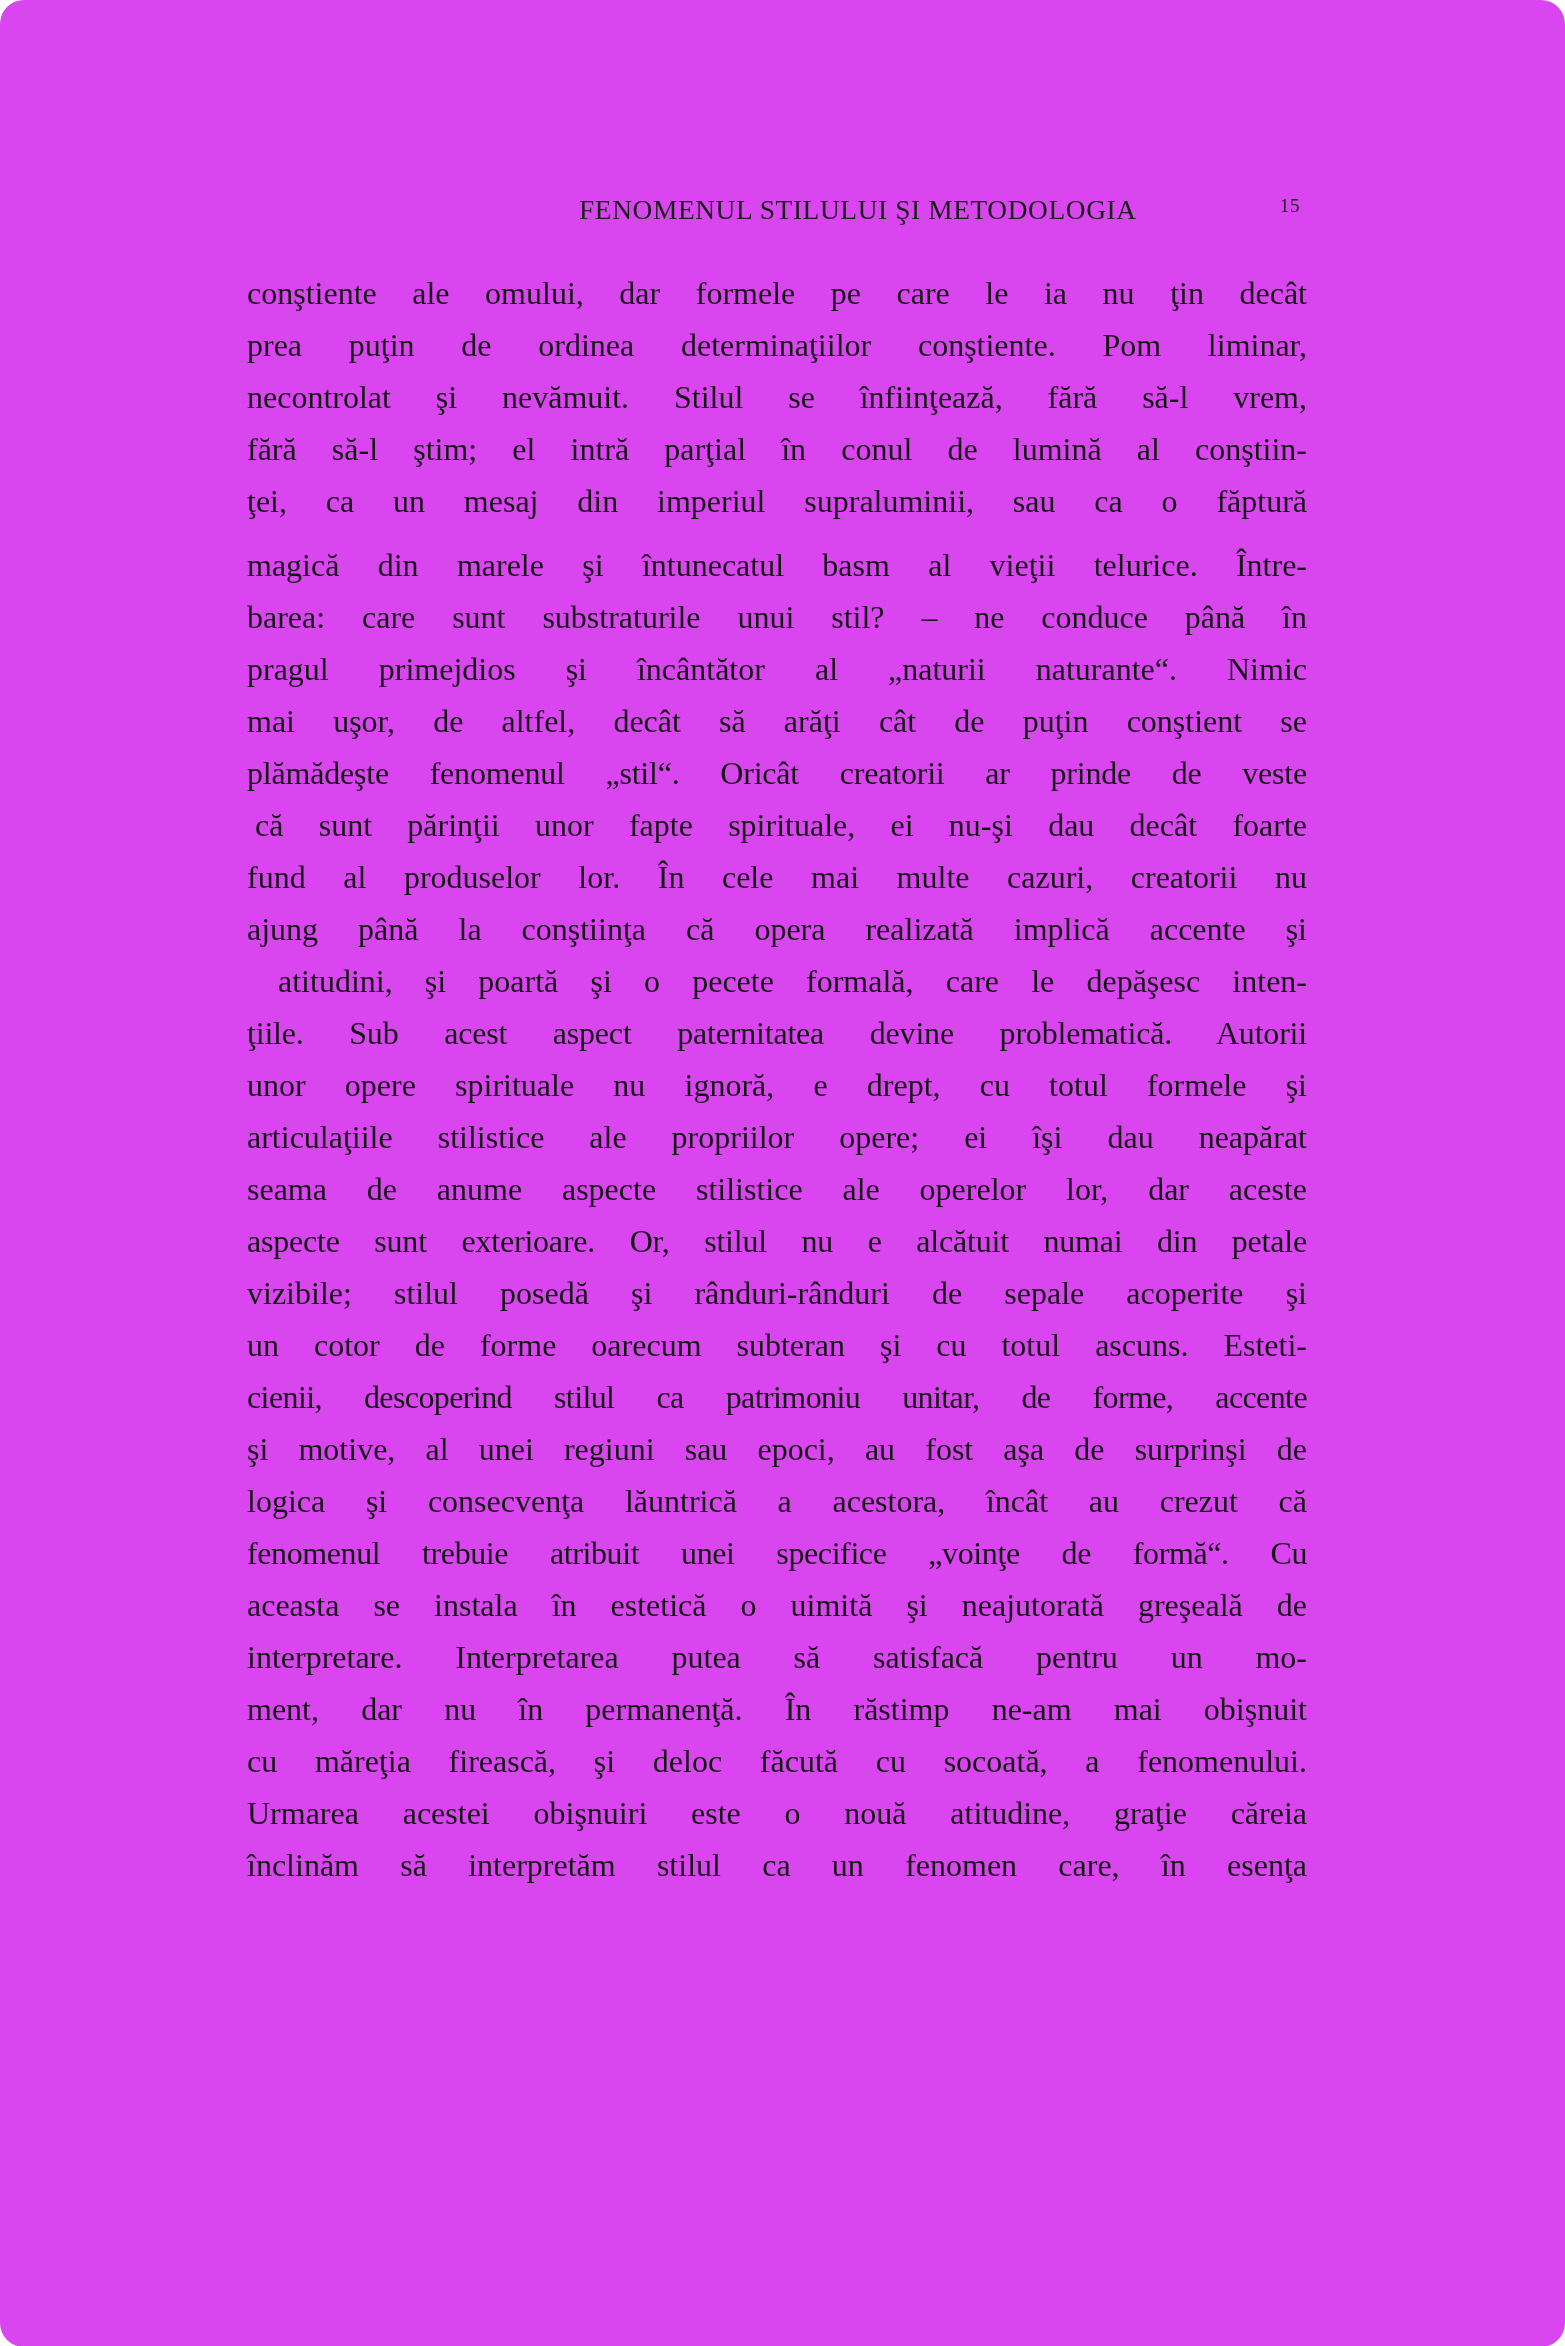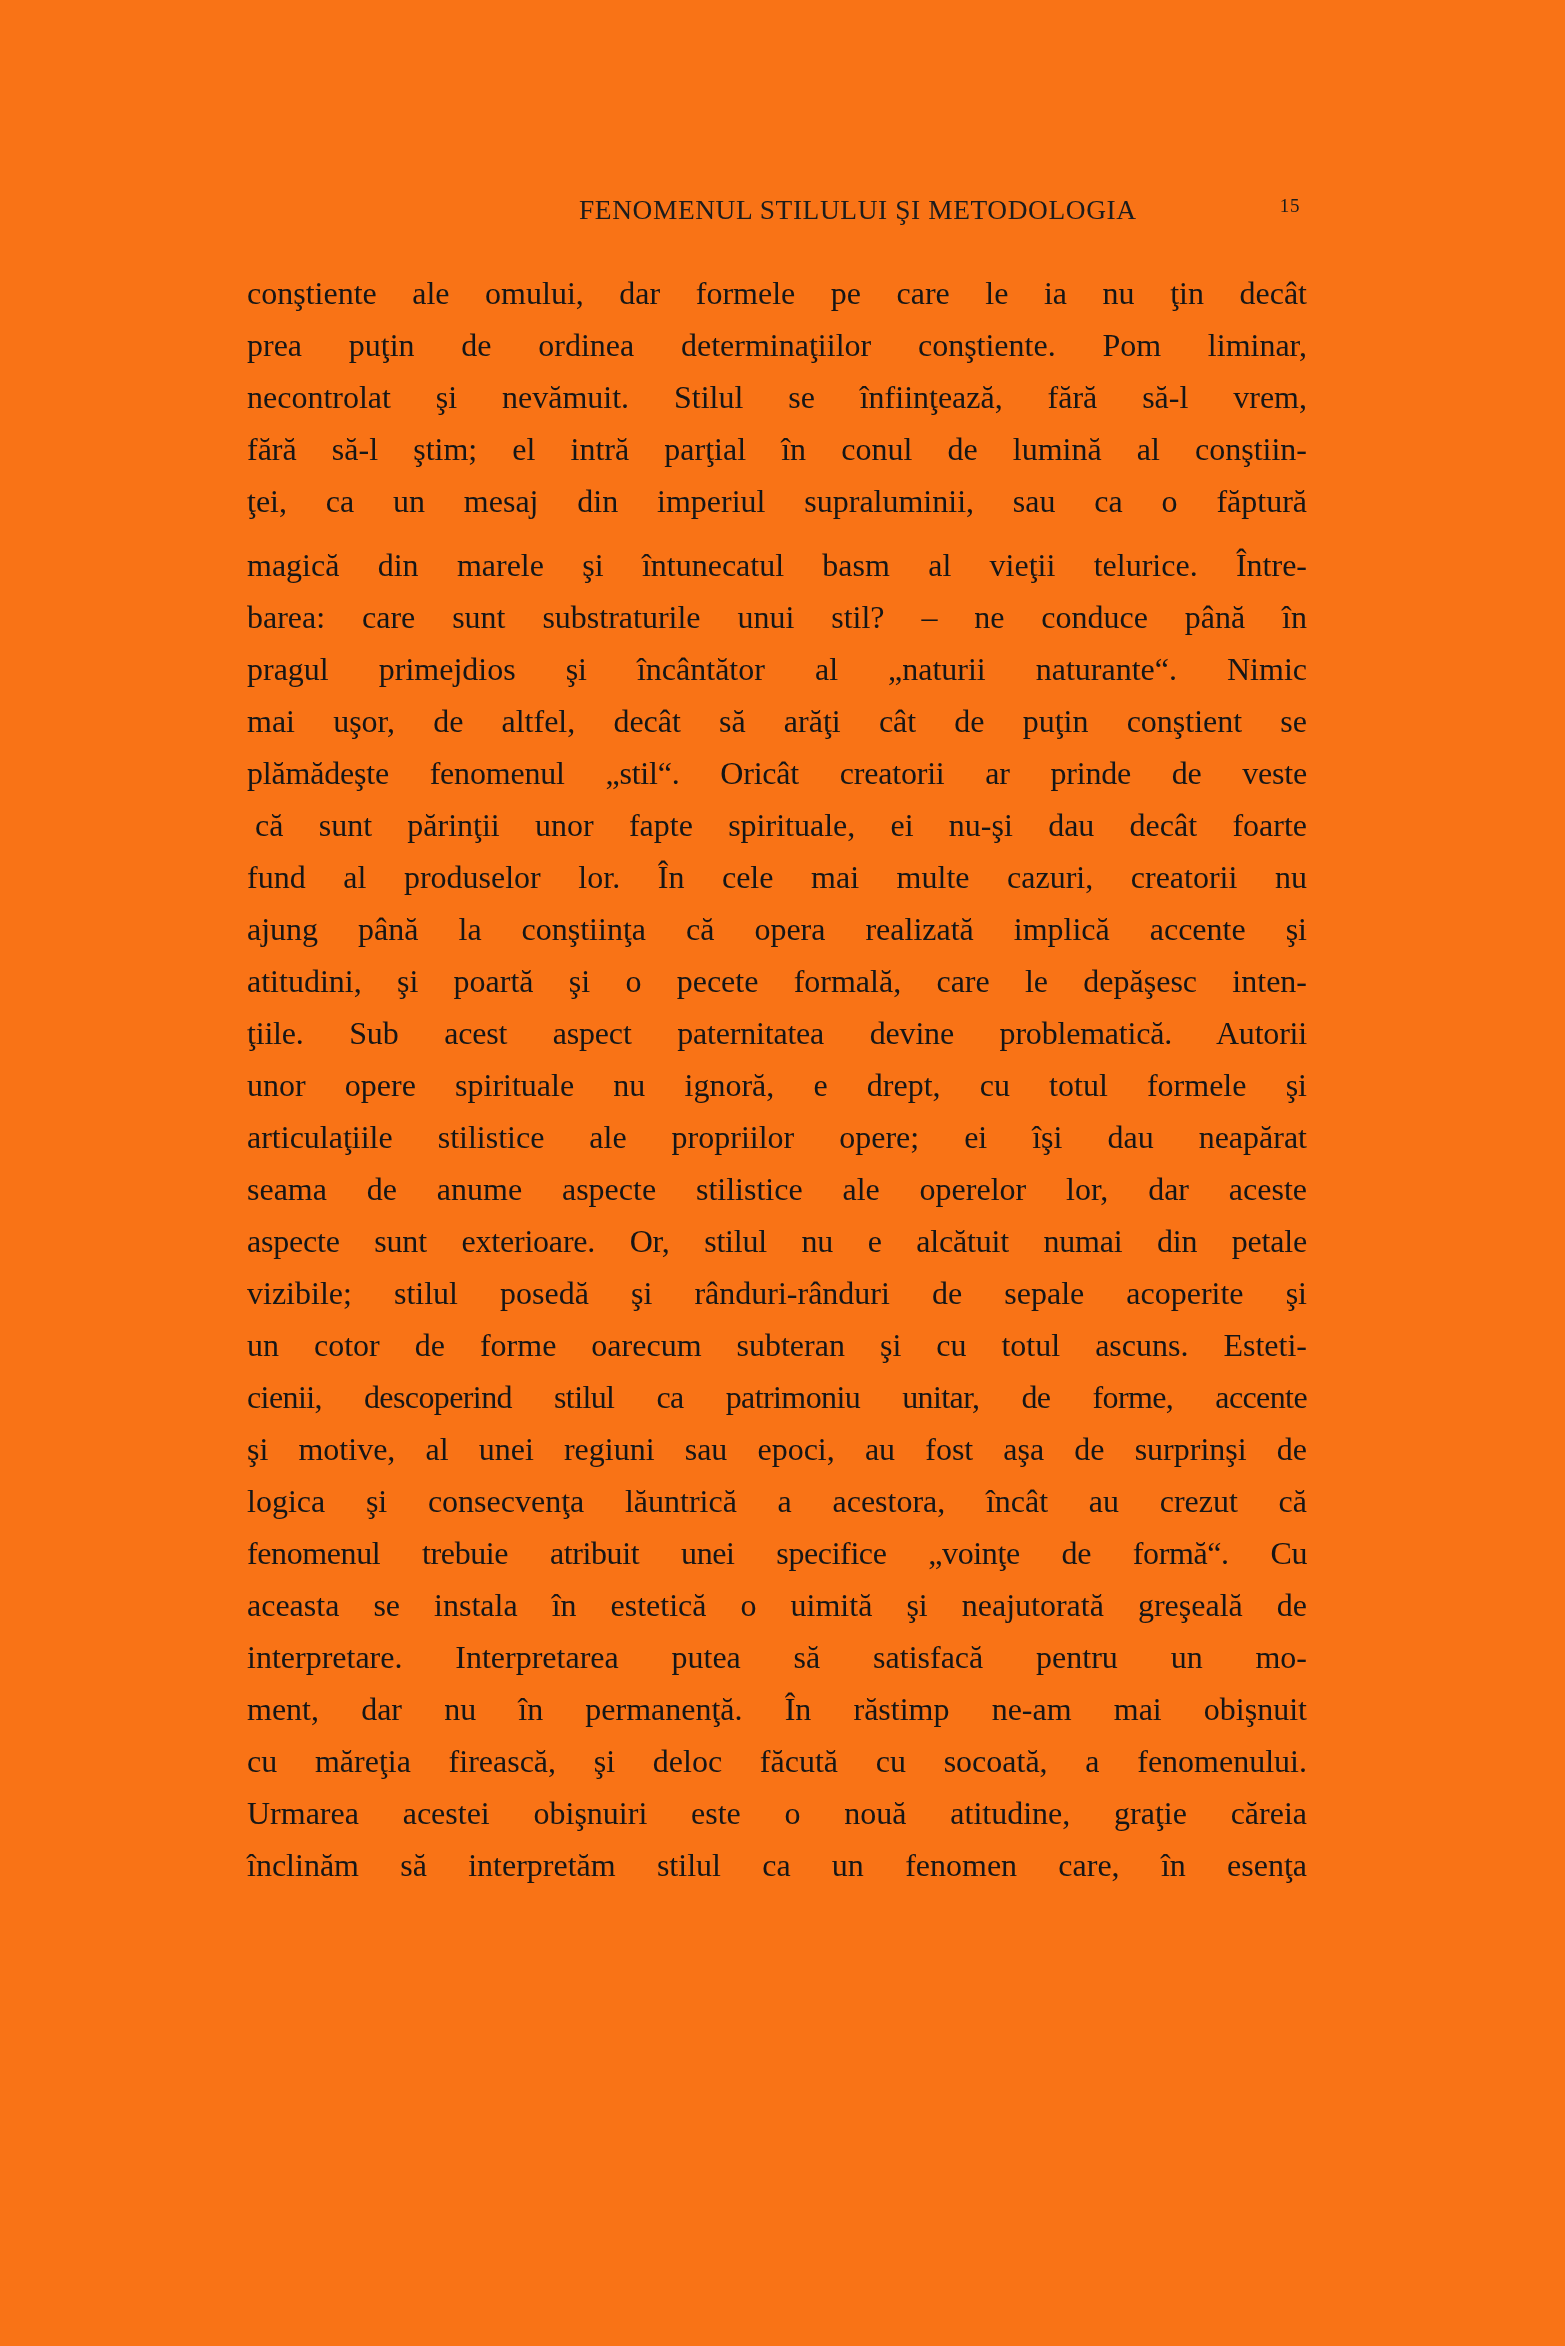--- a/index.html
+++ b/index.html
@@ -1,17 +1,17 @@
 <!DOCTYPE html>
 <html style="font-size:15px"><head>
   <meta charset="utf-8">
   <style>
     html, body { margin: 0; padding: 0; background: #ffffff; }
     body { width: 1565px; height: 2347px; position: relative; overflow: hidden; }
-    .page { position: absolute; left: 0; top: 0; width: 1565px; height: 2347px; background: #f97316; color: #1a1a1a; }
+    .page { position: absolute; left: 0; top: 0; width: 1565px; height: 2347px; background: #d946ef; color: #1a1a1a; border-radius: 24px; }
     .running-head {
       position: absolute; left: 579px; top: 195px; width: 729px; height: 34px;
       font-family: "Liberation Serif", "DejaVu Serif", serif;
       font-size: 27.4px; letter-spacing: 0.6px; color: #1c1c1c;
       white-space: nowrap;
     }
     .running-head .title { position: absolute; left: 0; top: 0; }
     .running-head .folio { position: absolute; right: 8px; top: 0; font-size: 19px; }
     .body-text {
       position: absolute; left: 247px; top: 267px; width: 1060px;
@@ -41,21 +41,21 @@
     <span class="line" style="white-space: nowrap;">fără să-l ştim; el intră parţial în conul de lumină al conştiin-</span>
     <span class="line" style="white-space: nowrap;">ţei, ca un mesaj din imperiul supraluminii, sau ca o făptură</span>
     <span class="line" style="white-space: nowrap; margin-top: 12px;">magică din marele şi întunecatul basm al vieţii telurice. Între-</span>
     <span class="line" style="white-space: nowrap;">barea: care sunt substraturile unui stil? – ne conduce până în</span>
     <span class="line" style="white-space: nowrap;">pragul primejdios şi încântător al „naturii naturante“. Nimic</span>
     <span class="line" style="white-space: nowrap;">mai uşor, de altfel, decât să arăţi cât de puţin conştient se</span>
     <span class="line" style="white-space: nowrap; letter-spacing: -0.2px;">plămădeşte fenomenul „stil“. Oricât creatorii ar prinde de veste</span>
     <span class="line" style="white-space: nowrap; margin-left: 8px;">că sunt părinţii unor fapte spirituale, ei nu-şi dau decât foarte</span>
     <span class="line" style="white-space: nowrap;">fund al produselor lor. În cele mai multe cazuri, creatorii nu</span>
     <span class="line" style="white-space: nowrap;">ajung până la conştiinţa că opera realizată implică accente şi</span>
-    <span class="line" style="white-space: nowrap;">atitudini, şi poartă şi o pecete formală, care le depăşesc inten-</span>
+    <span class="line" style="white-space: nowrap; margin-left: 31px;">atitudini, şi poartă şi o pecete formală, care le depăşesc inten-</span>
     <span class="line" style="white-space: nowrap; letter-spacing: -0.2px;">ţiile. Sub acest aspect paternitatea devine problematică. Autorii</span>
     <span class="line" style="white-space: nowrap;">unor opere spirituale nu ignoră, e drept, cu totul formele şi</span>
     <span class="line" style="white-space: nowrap;">articulaţiile stilistice ale propriilor opere; ei îşi dau neapărat</span>
     <span class="line" style="white-space: nowrap;">seama de anume aspecte stilistice ale operelor lor, dar aceste</span>
     <span class="line" style="white-space: nowrap; letter-spacing: -0.2px;">aspecte sunt exterioare. Or, stilul nu e alcătuit numai din petale</span>
     <span class="line" style="white-space: nowrap;">vizibile; stilul posedă şi rânduri-rânduri de sepale acoperite şi</span>
     <span class="line" style="white-space: nowrap;">un cotor de forme oarecum subteran şi cu totul ascuns. Esteti-</span>
     <span class="line" style="white-space: nowrap; letter-spacing: -0.6px;">cienii, descoperind stilul ca patrimoniu unitar, de forme, accente</span>
     <span class="line" style="white-space: nowrap;">şi motive, al unei regiuni sau epoci, au fost aşa de surprinşi de</span>
     <span class="line" style="white-space: nowrap;">logica şi consecvenţa lăuntrică a acestora, încât au crezut că</span>

